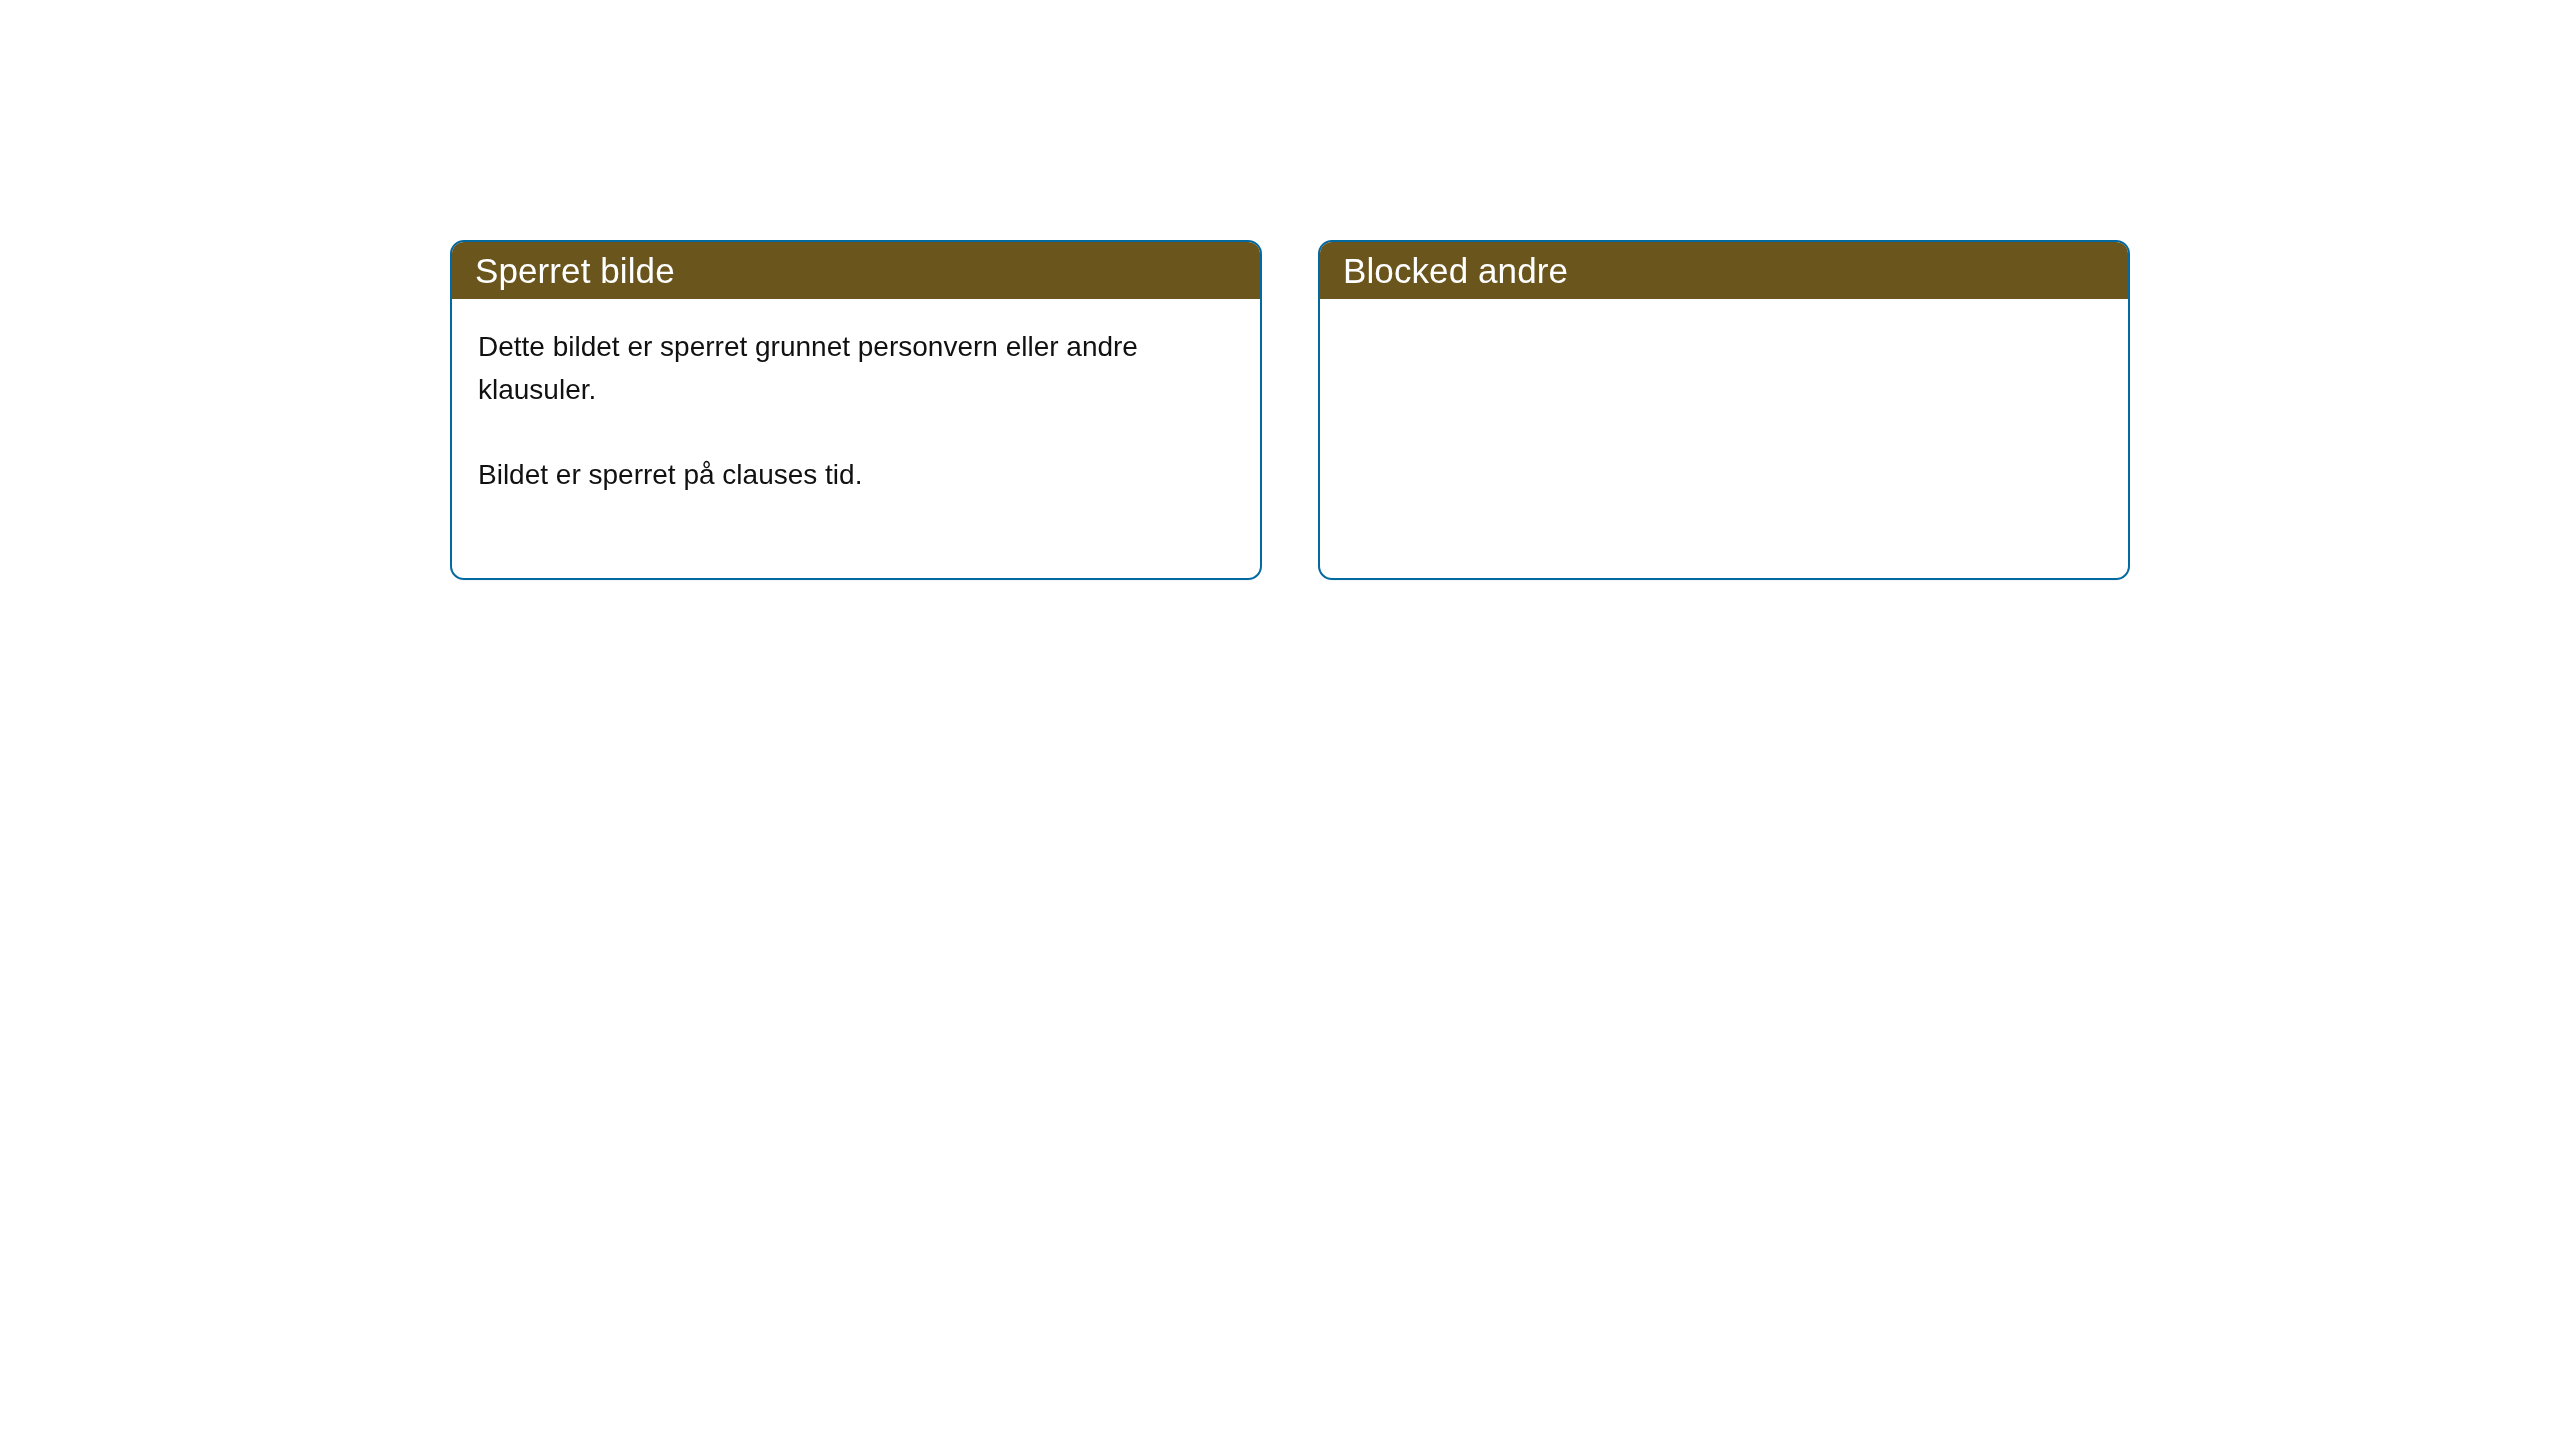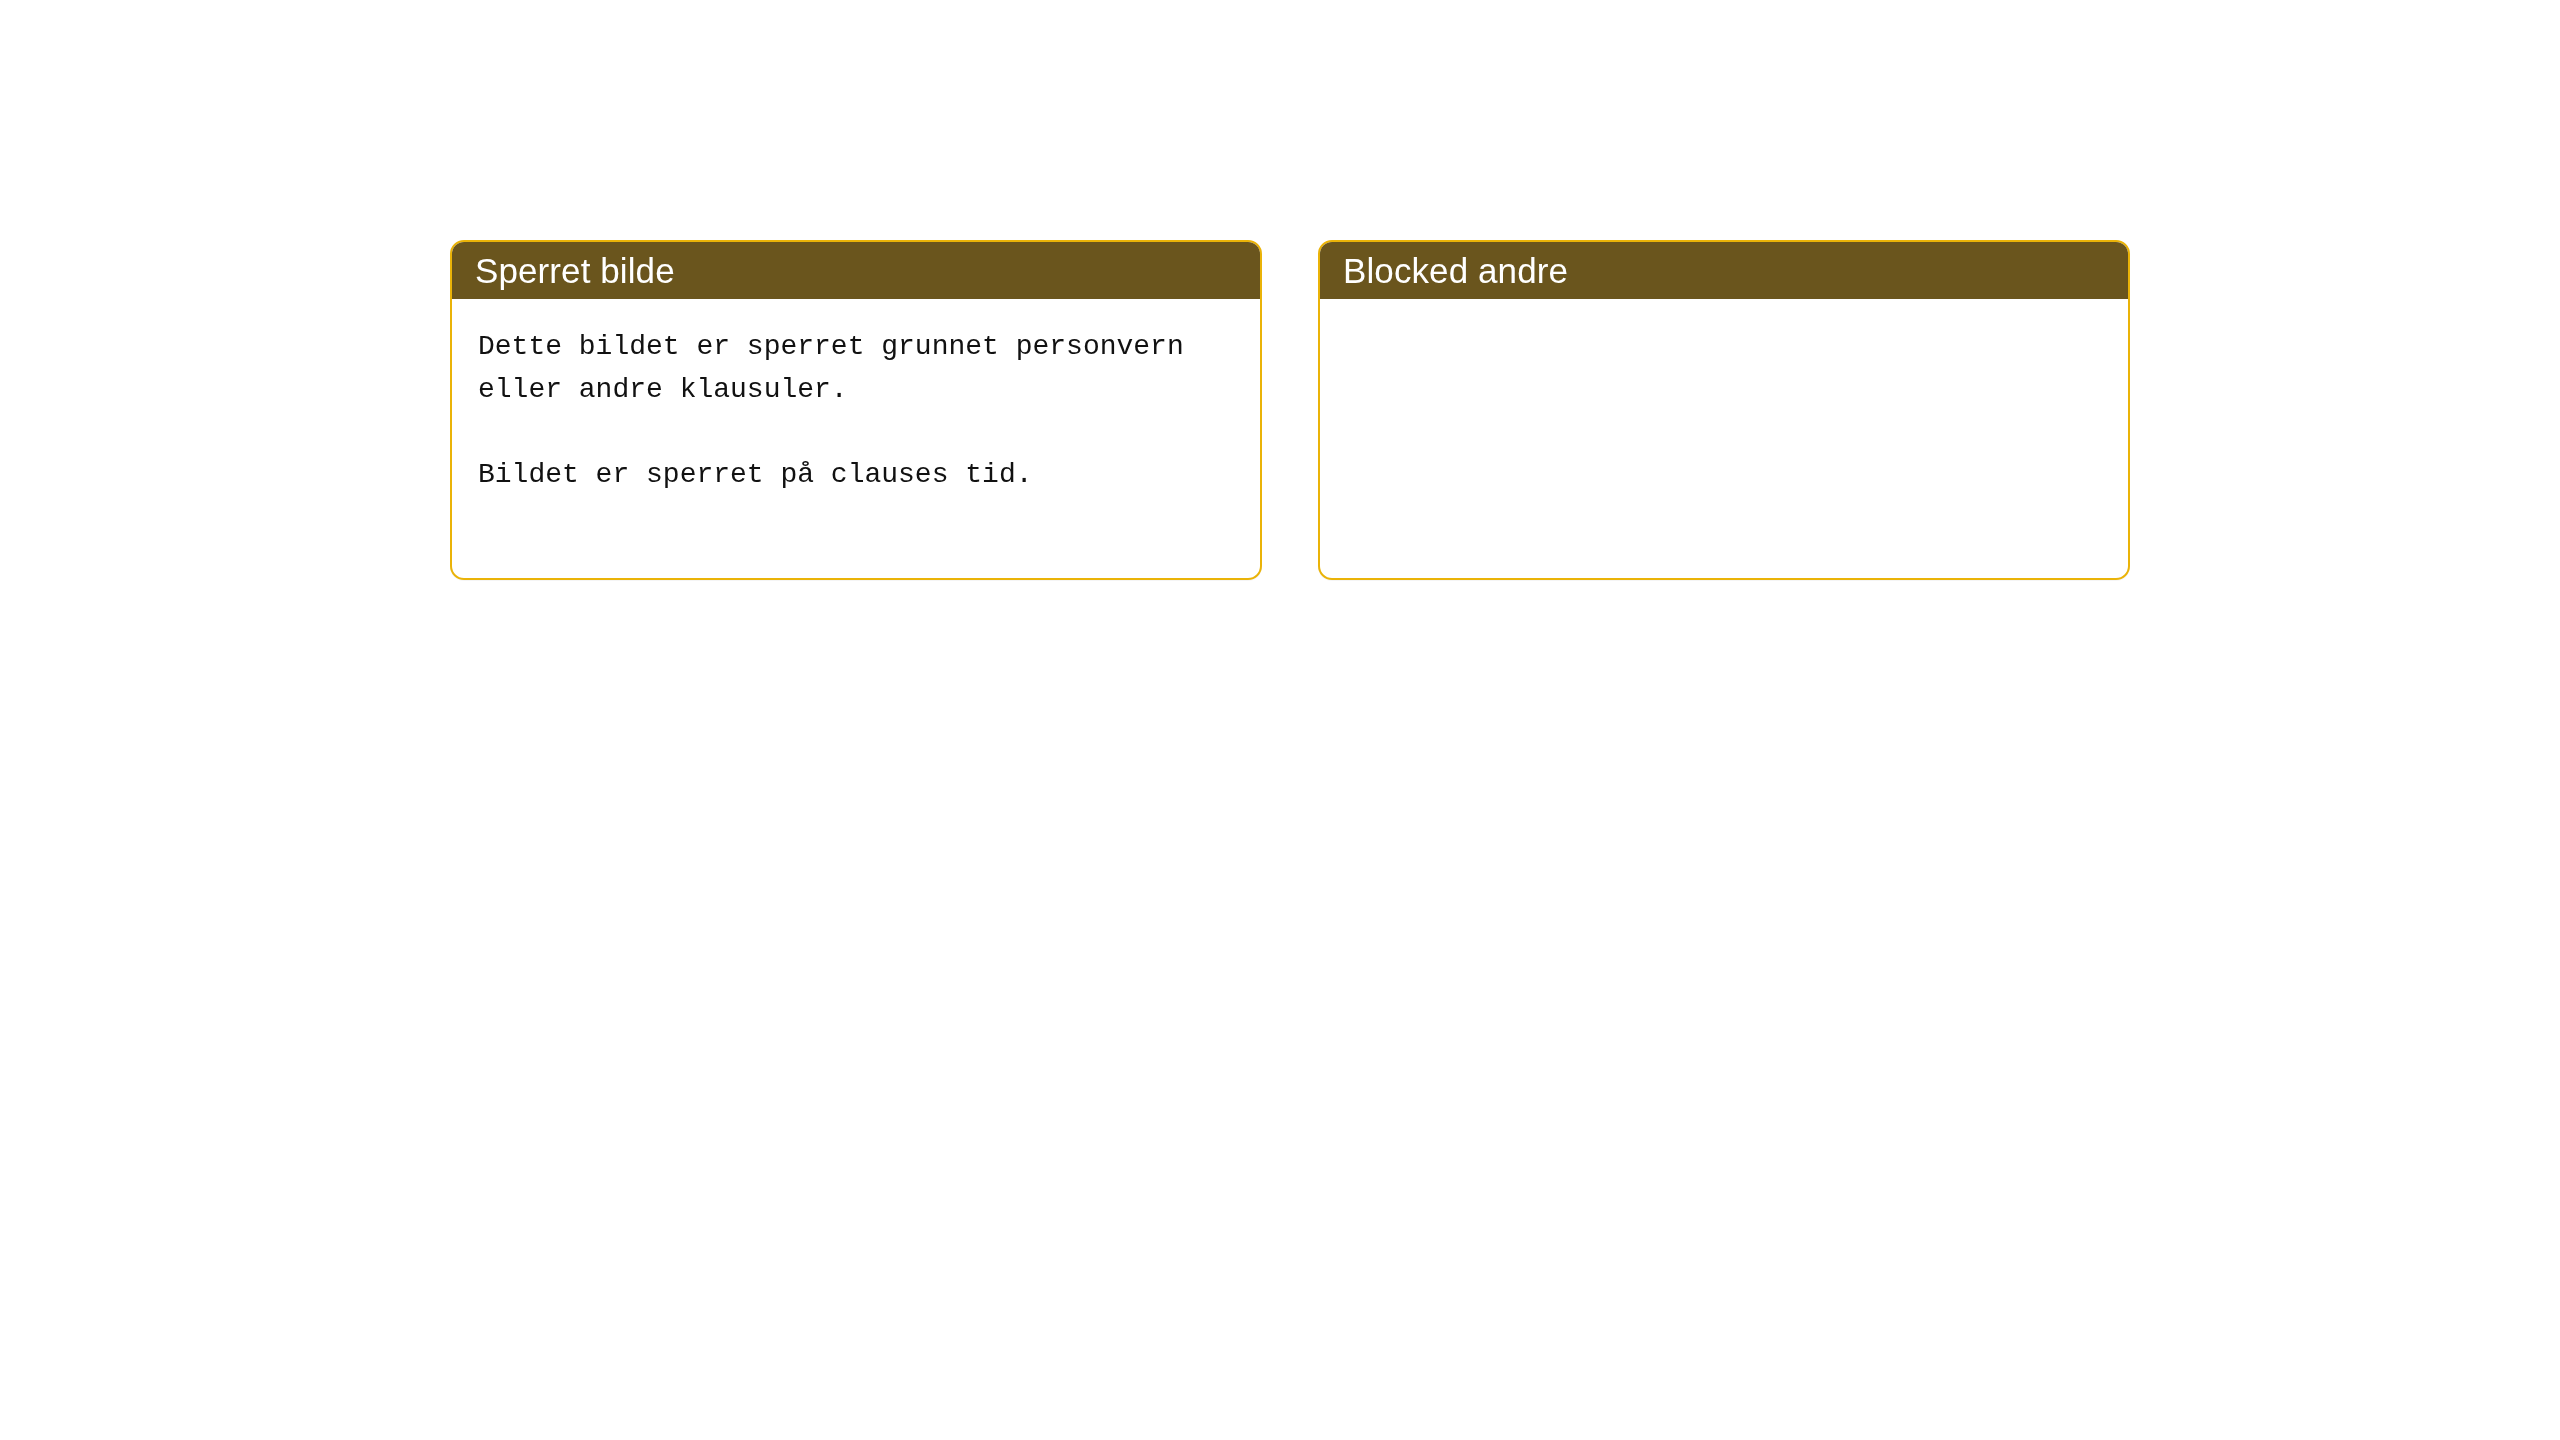--- a/index.html
+++ b/index.html
@@ -25,21 +25,21 @@
     flex-direction: row;
     align-items: flex-start;
     gap: 56px;
   }
 
   .notice-card {
     box-sizing: border-box;
     width: 812px;
     height: 340px;
     background: #ffffff;
-    border: 2px solid #eab308;
+    border: 2px solid #0369a1;
     border-radius: 14px;
     display: flex;
     flex-direction: column;
     overflow: hidden;
     box-shadow: 0 1px 0 rgba(0,0,0,0.04);
   }
 
   .notice-header {
     flex: 0 0 auto;
     height: 58px;
@@ -59,21 +59,20 @@
     line-height: 1;
     letter-spacing: 0.1px;
     white-space: nowrap;
   }
 
   .notice-body {
     flex: 1 1 auto;
     padding: 26px 28px 20px 26px;
     display: flex;
     flex-direction: column;
-    font-family: Liberation Mono, monospace;
   }
 
   .notice-paragraph {
     color: #111111;
     font-size: 28px;
     font-weight: 400;
     line-height: 43px;
     margin: 0;
     max-width: 760px;
   }

